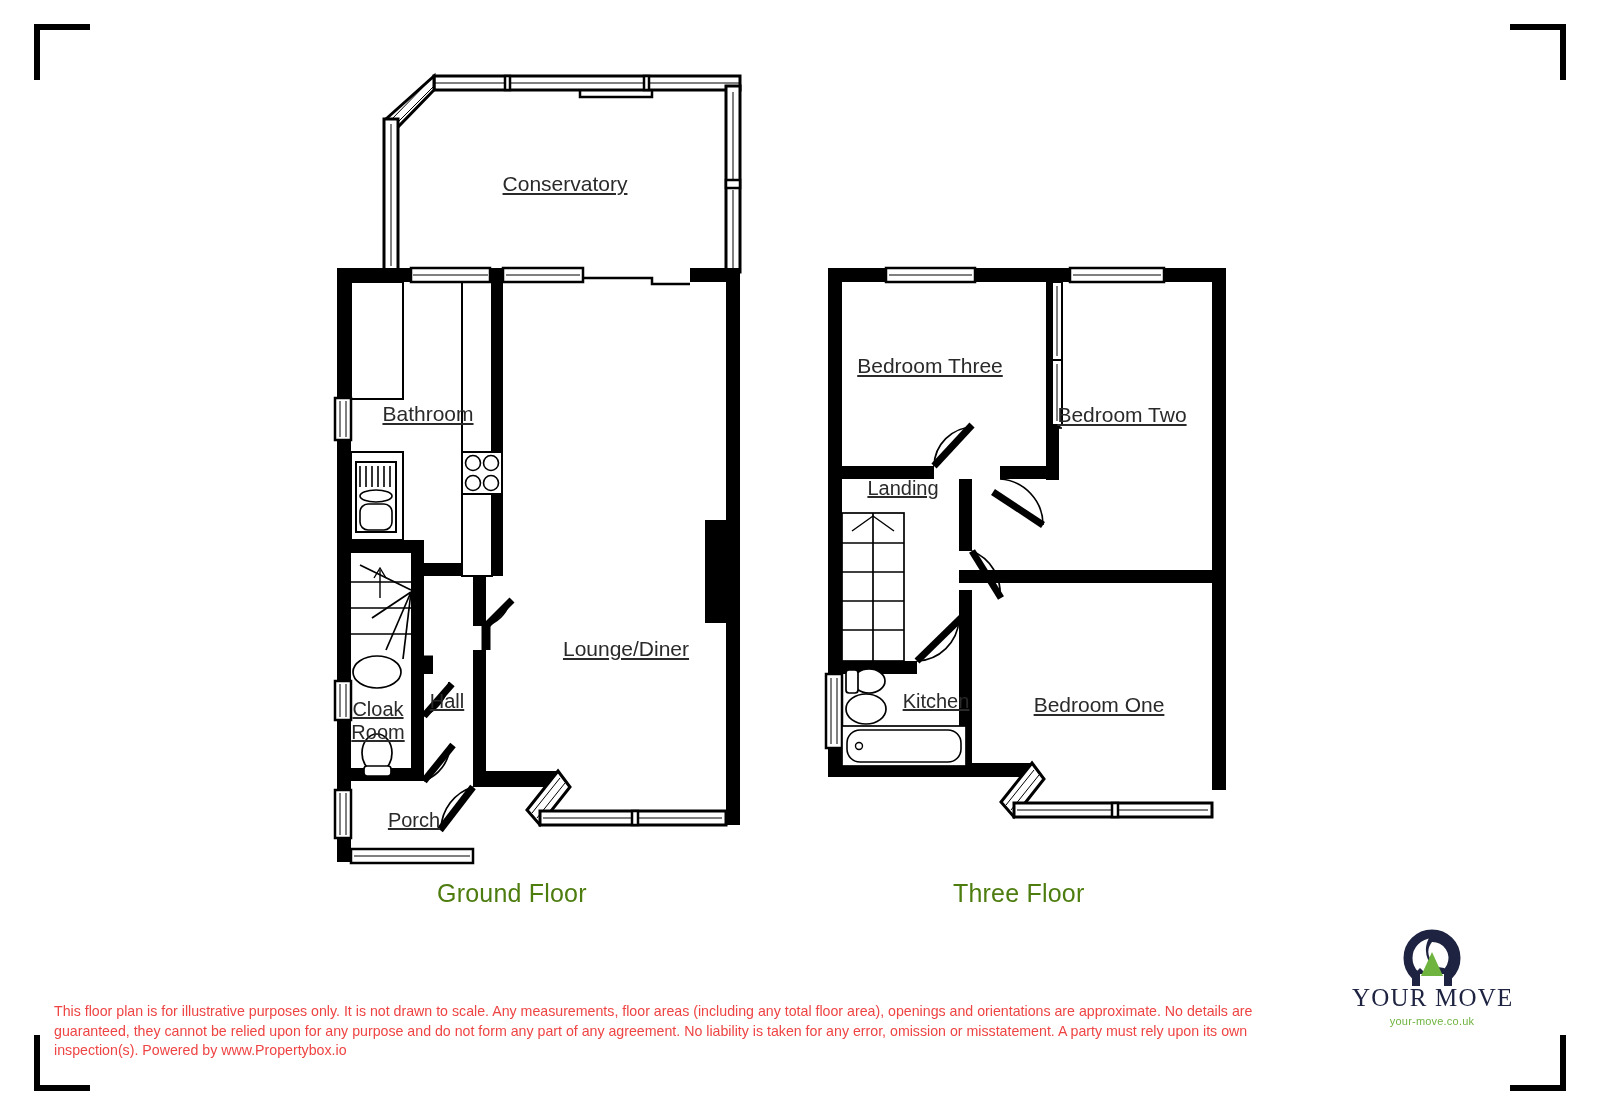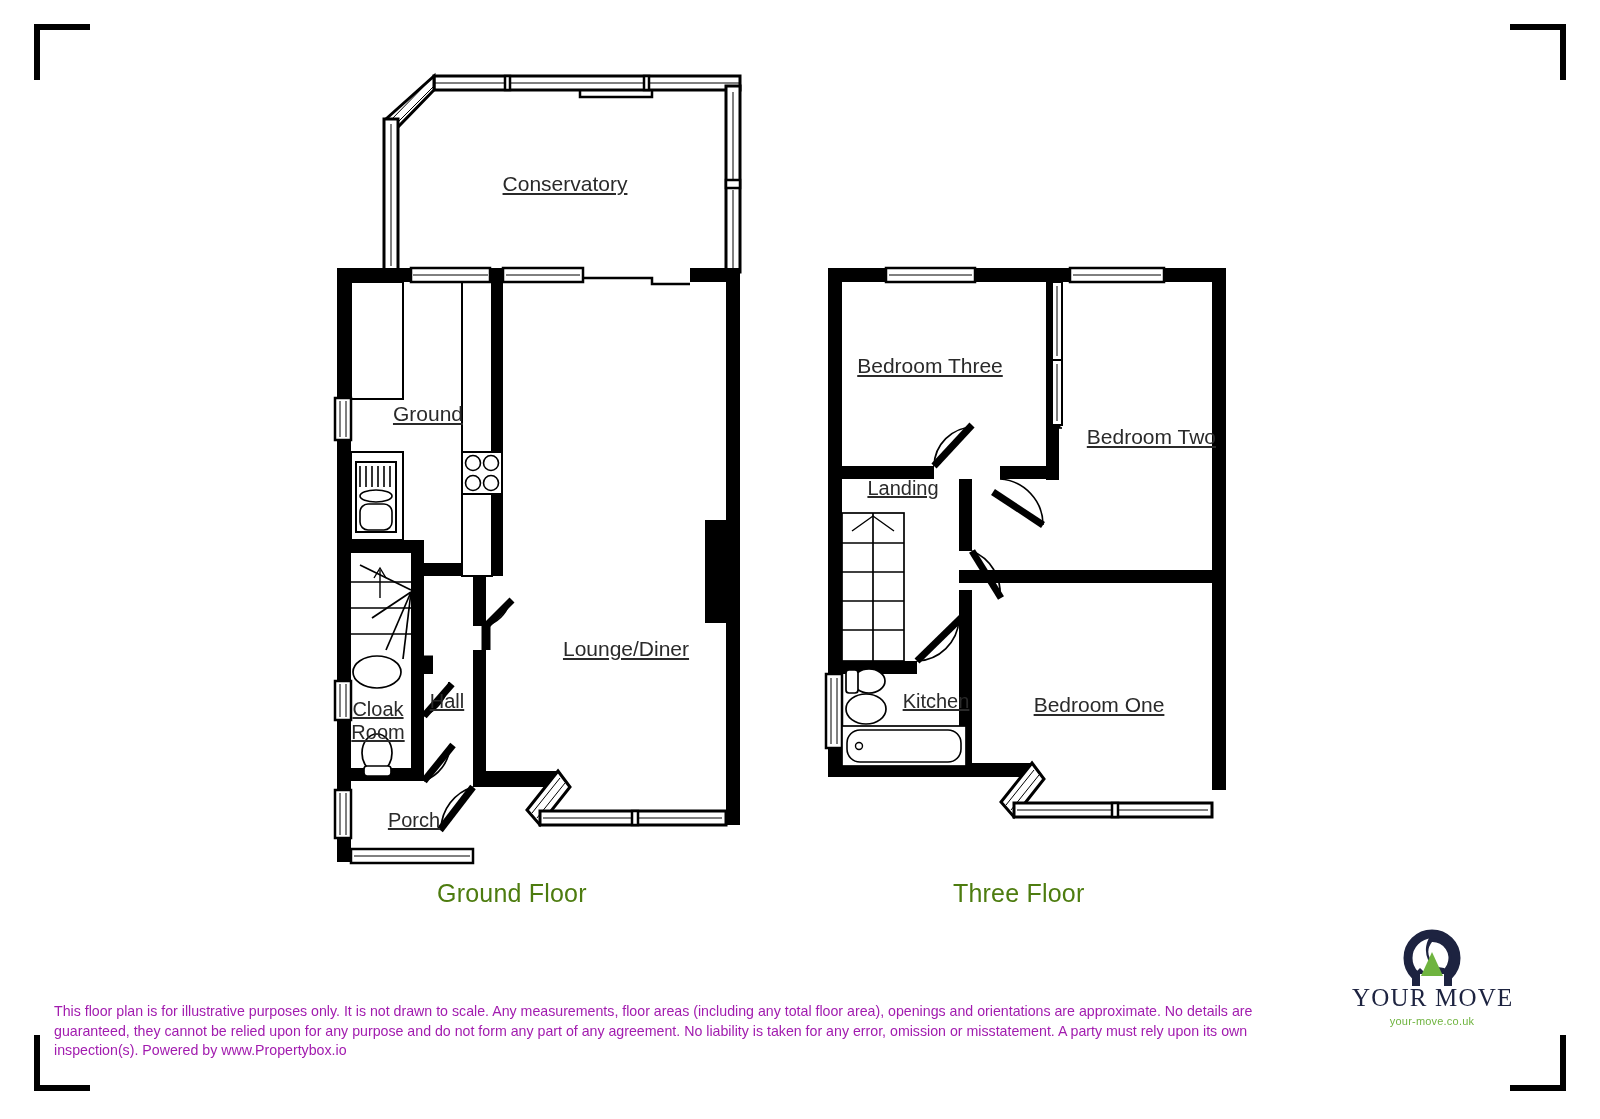--- a/index.html
+++ b/index.html
@@ -20,21 +20,21 @@
   
   .room-label{
     position:absolute;font-size:21px;color:#2a2a2a;white-space:nowrap;
     text-align:center;line-height:1.15;text-decoration:underline;
   }
   .room-label.small{font-size:20px;}
 
   
   #disclaimer{
     position:absolute;left:54px;top:1002px;width:1222px;
-    font-size:14.2px;line-height:19.5px;color:#a21caf;
+    font-size:14.2px;line-height:19.5px;color:#ef4444;
   }
 
   
   #logo{position:absolute;left:1352px;top:928px;width:160px;text-align:center;}
   #logo .mark{width:160px;height:58px;position:relative;}
   #logo .wordmark{
     font-family:"Liberation Serif","DejaVu Serif",serif;
     font-size:25px;letter-spacing:1.2px;color:#1d2340;margin-top:-2px;
     white-space:nowrap;
   }
@@ -337,31 +337,31 @@
       <line x1="1034" y1="770" x2="1006" y2="805" stroke="#000" stroke-width="1"></line>
       <line x1="1039" y1="775" x2="1011" y2="810" stroke="#000" stroke-width="1"></line>
       <rect x="1014" y="803" width="198" height="14" fill="#fff" stroke="#000" stroke-width="3"></rect>
       <line x1="1017" y1="810" x2="1208" y2="810" stroke="#000" stroke-width="1"></line>
       <rect x="1112" y="803" width="6" height="14" fill="#fff" stroke="#000" stroke-width="2.5"></rect>
     </g>
   </g>
 </svg>
 
 <div class="room-label" style="left:445px;top:172px;width:240px;">Conservatory</div>
-<div class="room-label" style="left:348px;top:402px;width:160px;">Ground</div>
+<div class="room-label" style="left:348px;top:402px;width:160px;">Bathroom</div>
 <div class="room-label" style="left:516px;top:637px;width:220px;">Lounge/Diner</div>
 <div class="room-label small" style="left:406px;top:654px;width:82px;margin-top:36px;">Hall</div>
 <div class="room-label small" style="left:337px;top:698px;width:82px;">
   <span>Cloak</span><br>
   <span>Room</span>
 </div>
 <div class="room-label small" style="left:367px;top:809px;width:94px;">Porch</div>
 
 <div class="room-label" style="left:828px;top:354px;width:204px;">Bedroom Three</div>
-<div class="room-label" style="left:1028px;top:425px;width:188px;text-align:right;">Bedroom Two</div>
+<div class="room-label" style="left:1028px;top:403px;width:188px;">Bedroom Two</div>
 <div class="room-label" style="left:1006px;top:693px;width:186px;">Bedroom One</div>
 <div class="room-label small" style="left:851px;top:477px;width:104px;">Landing</div>
 <div class="room-label small" style="left:876px;top:690px;width:120px;">Kitchen</div>
 
 <div class="floor-caption" style="left:437px;top:879px;">Ground Floor</div>
 <div class="floor-caption" style="left:953px;top:879px;">Three Floor</div>
 
 <div id="disclaimer">This floor plan is for illustrative purposes only. It is not drawn to scale. Any measurements, floor areas (including any total floor area), openings and orientations are approximate. No details are guaranteed, they cannot be relied upon for any purpose and do not form any part of any agreement. No liability is taken for any error, omission or misstatement. A party must rely upon its own inspection(s). Powered by www.Propertybox.io</div>
 
 <div id="logo">

